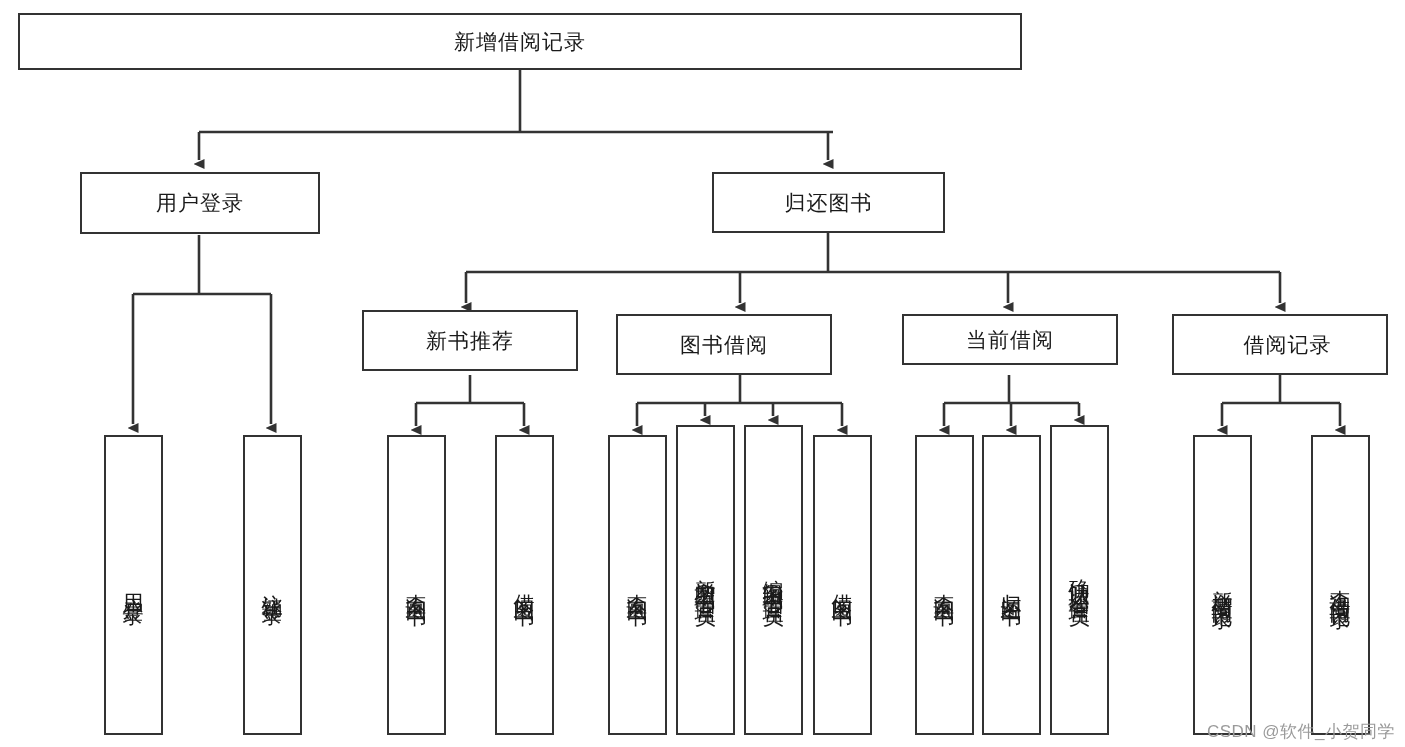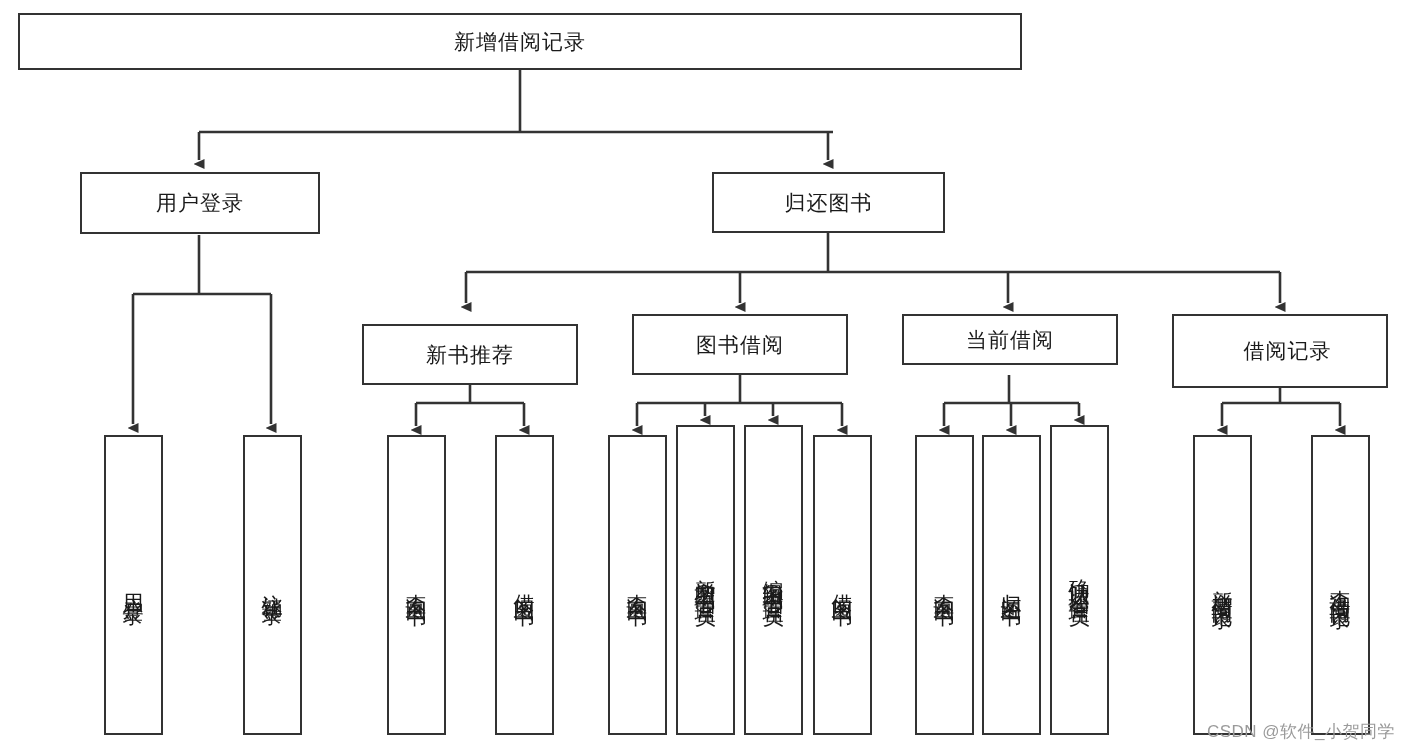--- a/index.html
+++ b/index.html
@@ -122,30 +122,30 @@
     <span>新增借阅记录</span>
   </div>
 
   <div class="node h" style="left:80px;top:172px;width:240px;height:62px;">
     <span>用户登录</span>
   </div>
   <div class="node h" style="left:712px;top:172px;width:233px;height:61px;">
     <span>归还图书</span>
   </div>
 
-  <div class="node h" style="left:362px;top:324px;width:216px;height:61px;text-align:right;">
+  <div class="node h" style="left:362px;top:310px;width:216px;height:61px;text-align:right;">
     <span>新书推荐</span>
   </div>
-  <div class="node h" style="left:632px;top:314px;width:216px;height:61px;">
+  <div class="node h" style="left:616px;top:314px;width:216px;height:61px;">
     <span>图书借阅</span>
   </div>
   <div class="node h" style="left:902px;top:314px;width:216px;height:51px;">
     <span>当前借阅</span>
   </div>
-  <div class="node h" style="left:1172px;top:314px;width:216px;height:74px;padding-left:15px;">
+  <div class="node h" style="left:1172px;top:314px;width:216px;height:61px;padding-left:15px;">
     <span>借阅记录</span>
   </div>
 
   <div class="node v" style="left:104px;top:435px;width:59px;height:300px;">
     <span>用户登录</span>
   </div>
   <div class="node v" style="left:243px;top:435px;width:59px;height:300px;">
     <span>注销登录</span>
   </div>
 

